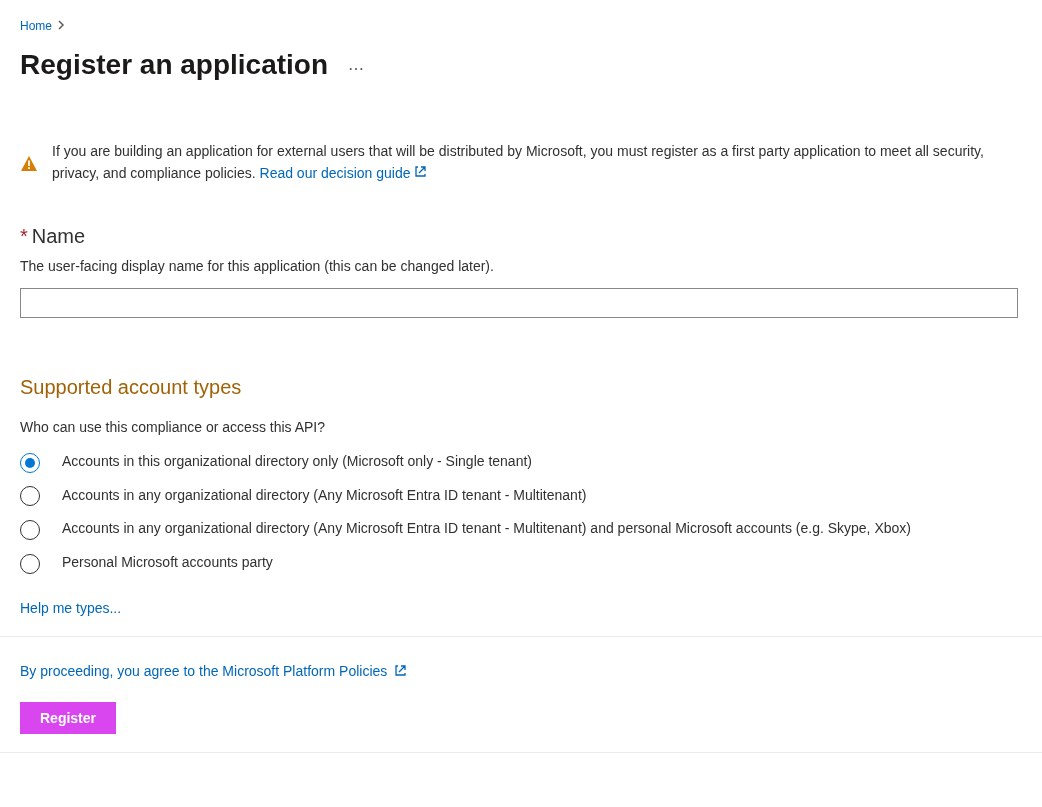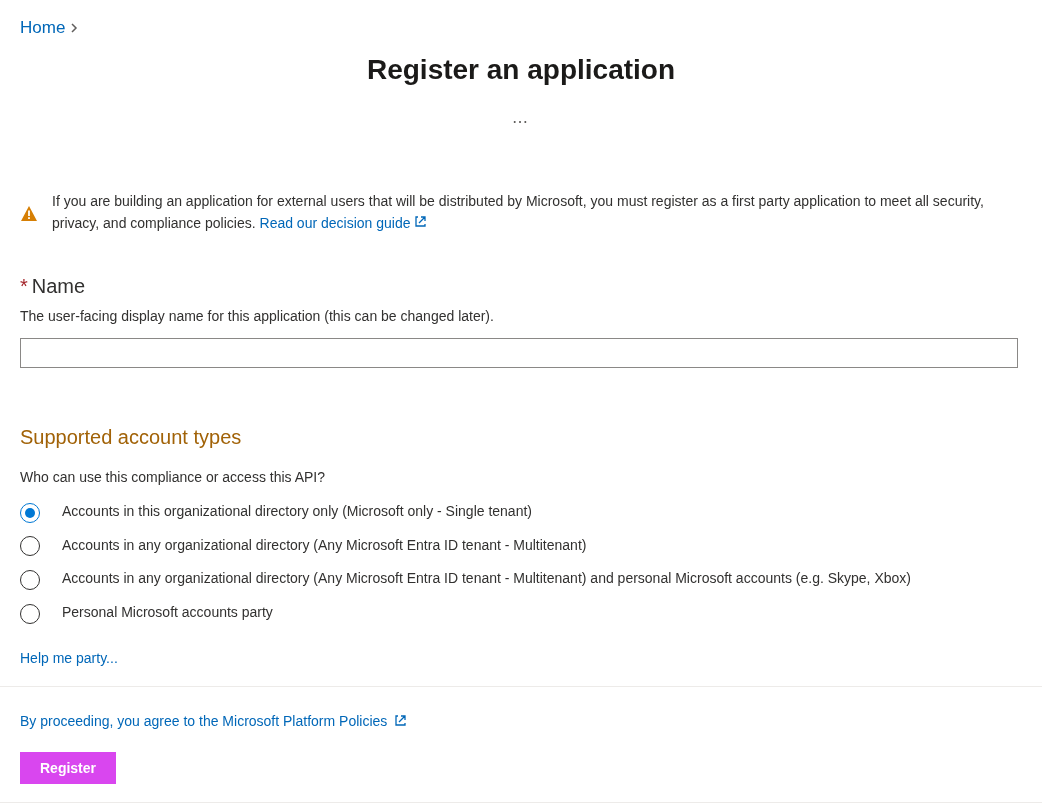--- a/index.html
+++ b/index.html
@@ -17,32 +17,31 @@
     }
     .breadcrumb {
       display: flex;
       align-items: center;
       gap: 6px;
       margin-bottom: 16px;
     }
     .breadcrumb a {
       color: #0067b8;
       text-decoration: none;
-      font-size: 17px;
+      font-size: 12px;
     }
     .breadcrumb .chevron {
       color: #605e5c;
       font-size: 13px;
     }
     .page-title-row {
       display: flex;
       align-items: center;
       gap: 20px;
       margin-bottom: 60px;
-      flex-direction: column;
     }
     h1.page-title {
       font-size: 28px;
       font-weight: 600;
       color: #1b1a19;
     }
     .more-dots {
       color: #605e5c;
       font-size: 16px;
       letter-spacing: 2px;
@@ -253,21 +252,21 @@
   <label class="radio-item">
     <span class="radio-circle"></span>
     <span class="radio-label">Accounts in any organizational directory (Any Microsoft Entra ID tenant - Multitenant) and personal Microsoft accounts (e.g. Skype, Xbox)</span>
   </label>
   <label class="radio-item">
     <span class="radio-circle"></span>
     <span class="radio-label">Personal Microsoft accounts party</span>
   </label>
 </div>
 
-<a href="#" class="help-link">Help me party...</a>
+<a href="#" class="help-link">Help me types...</a>
 
 <hr class="footer-divider">
 
 <div class="footer-section">
   <a href="#" class="consent-link">
     <span>By proceeding, you agree to the Microsoft Platform Policies</span>
     <span class="ext-link-icon"><svg width="13" height="13" viewBox="0 0 13 13">
           <path d="M4 2 H2 V11 H11 V9 M7 2 H11 V6 M11 2 L5 8" stroke="#0067b8" stroke-width="1.3" fill="none"></path>
         </svg></span>
   </a>

